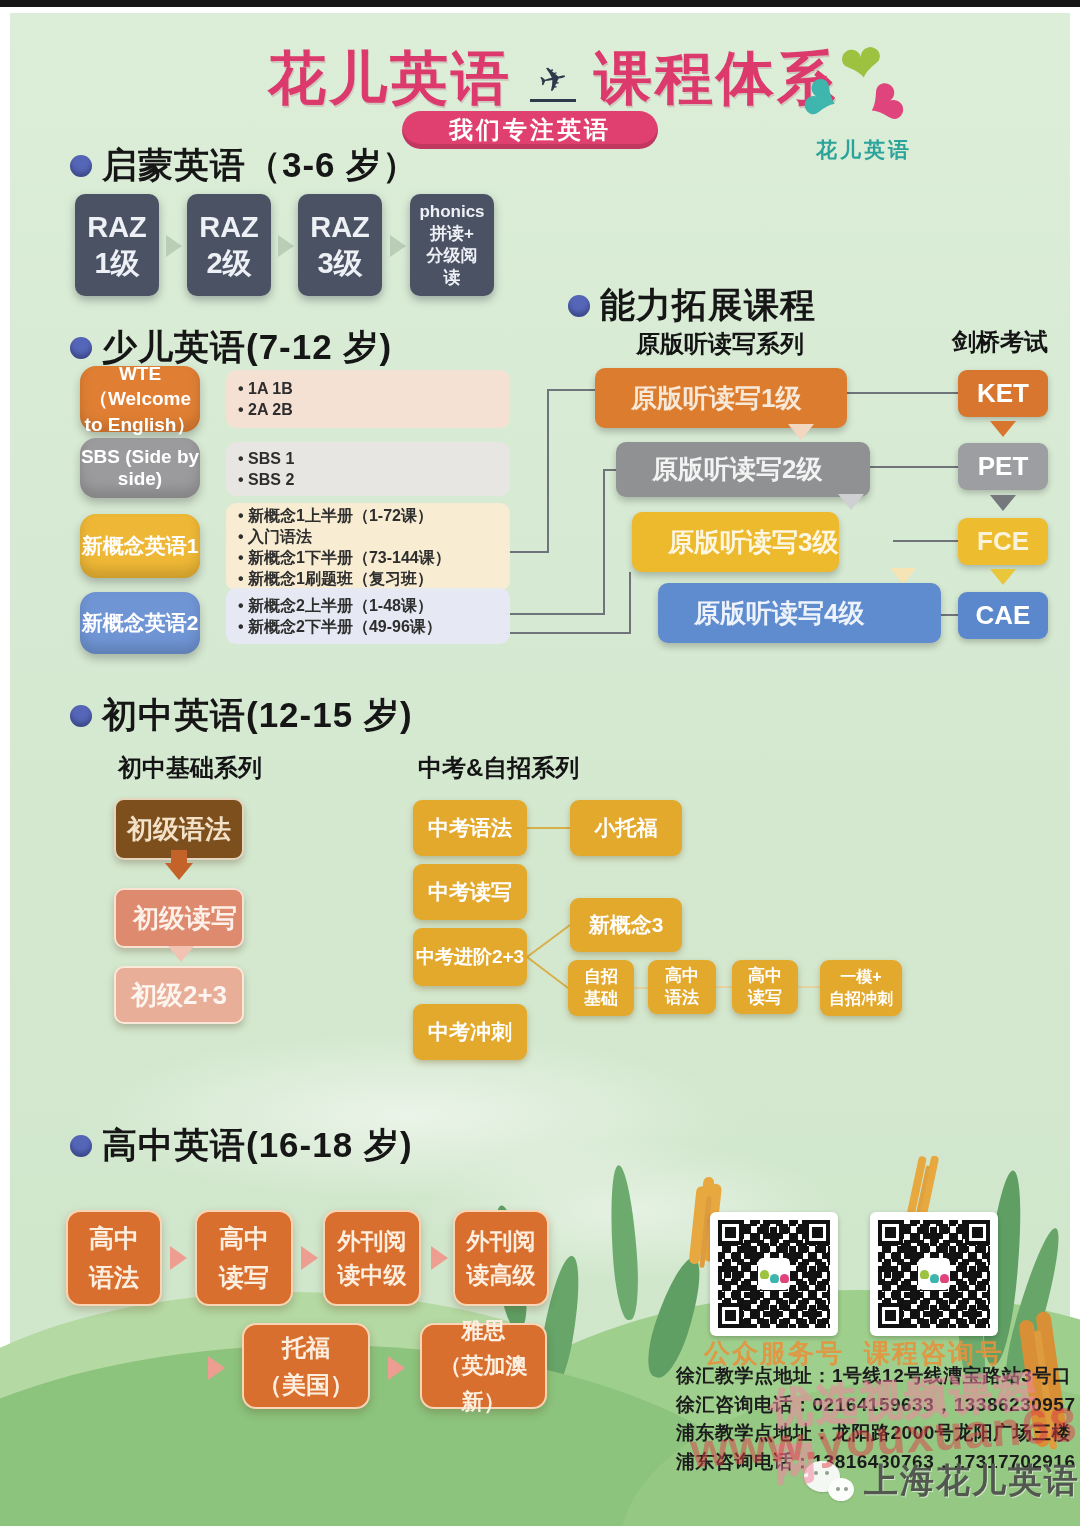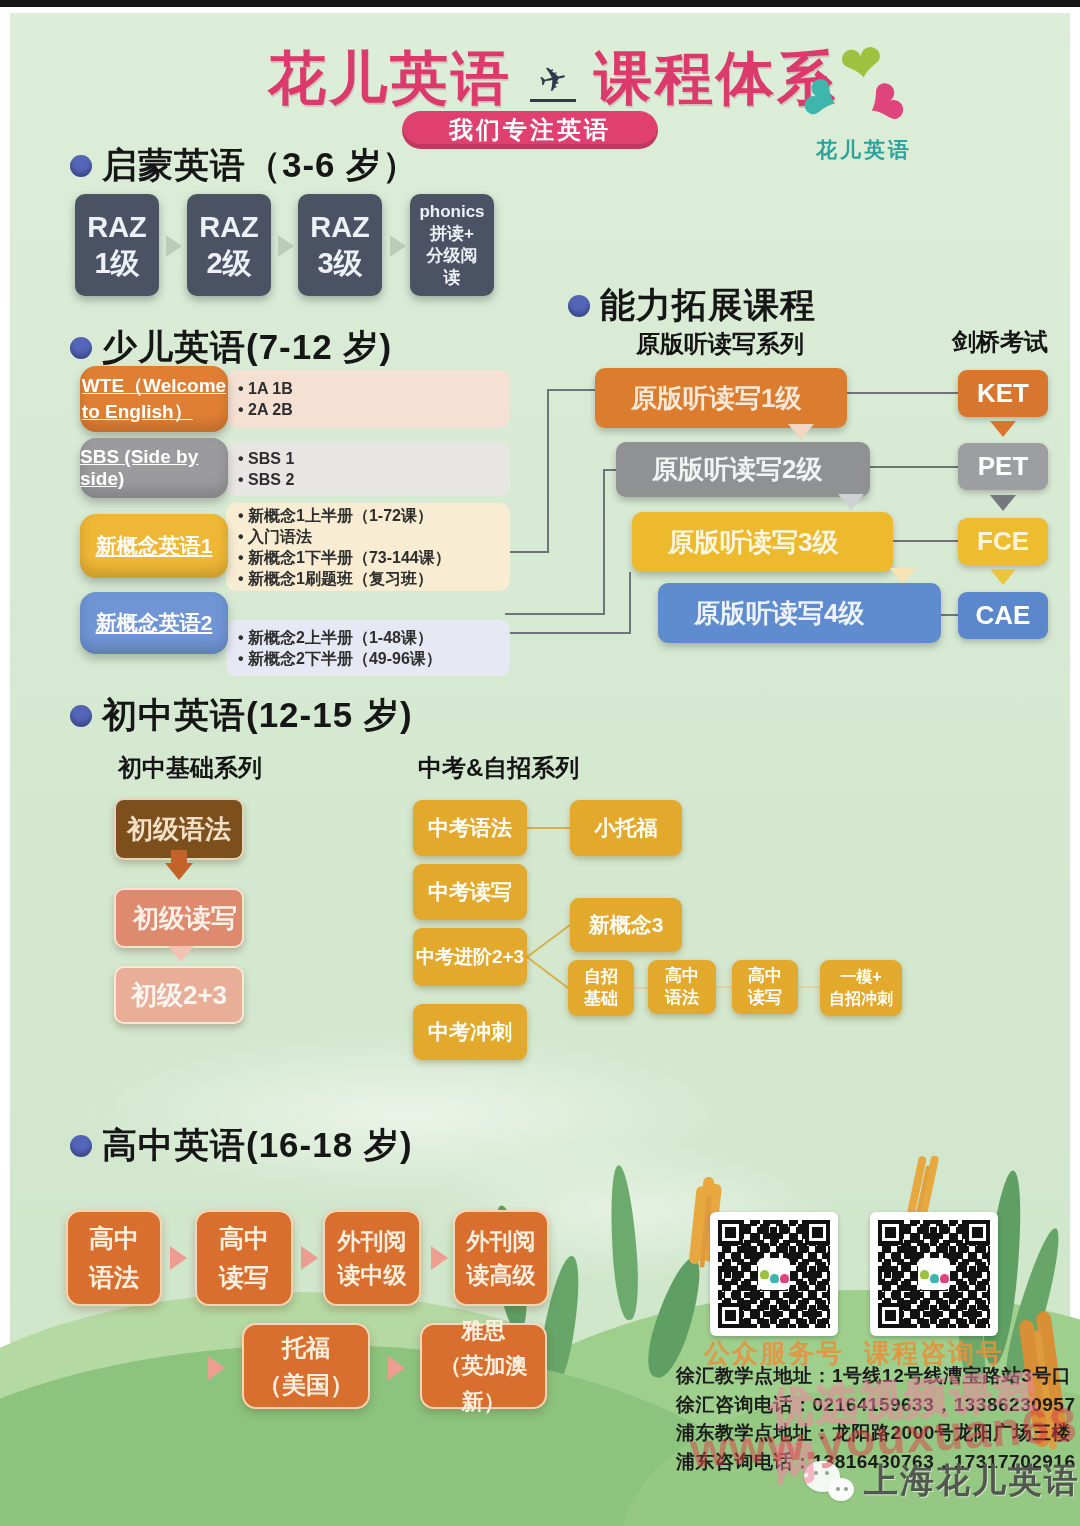--- a/index.html
+++ b/index.html
@@ -62,41 +62,41 @@
          font-weight:600; box-shadow:0 4px 8px rgba(40,50,60,.35); z-index:2; }
   .raz1 { left:75px;  width:84px; font-size:29px; line-height:1.25; }
   .raz2 { left:187px; width:84px; font-size:29px; line-height:1.25; }
   .raz3 { left:298px; width:84px; font-size:29px; line-height:1.25; }
   .raz4 { left:410px; width:84px; font-size:17px; line-height:1.3; font-weight:700; }
   .ra1 { left:166px; top:235px; --ac:#b9cdb7; }
   .ra2 { left:278px; top:235px; --ac:#b9cdb7; }
   .ra3 { left:390px; top:235px; --ac:#b9cdb7; }
 
   
-  .klabel { position:absolute; left:80px; width:148px; border-radius:16px; color:#fff; z-index:2;
-            display:flex; align-items:center; justify-content:center; text-align:left; font-weight:700;
-            box-shadow:0 5px 8px rgba(60,60,60,.3), inset 0 -8px 12px rgba(0,0,0,.15);text-decoration:underline; }
+  .klabel { position:absolute; left:80px; width:120px; border-radius:16px; color:#fff; z-index:2;
+            display:flex; align-items:center; justify-content:center; text-align:center; font-weight:700;
+            box-shadow:0 5px 8px rgba(60,60,60,.3), inset 0 -8px 12px rgba(0,0,0,.15); }
   .kl1 { top:366px; height:66px; background:#e07f33; font-size:19px; line-height:1.35; }
   .kl2 { top:438px; height:60px; background:#9b9b9d; font-size:19px; }
   .kl3 { top:514px; height:64px; background:#eeb735; font-size:21px; }
   .kl4 { top:592px; height:62px; background:#7095d5; font-size:21px; }
   .kpanel { position:absolute; left:226px; width:284px; border-radius:10px; display:flex;
             align-items:center; z-index:1; }
   .kp1 { top:370px; height:58px; background:rgba(247,224,211,.95); }
   .kp2 { top:442px; height:54px; background:rgba(233,230,227,.95); }
   .kp3 { top:503px; height:88px; background:rgba(249,235,211,.97); }
-  .kp4 { top:620px; height:56px; background:rgba(230,232,244,.97); }
+  .kp4 { top:588px; height:56px; background:rgba(230,232,244,.97); }
   .kbullets { padding-left:12px; font-size:16px; font-weight:700; color:#2e2e2e; line-height:21px; }
 
   
   .lv { position:absolute; border-radius:10px; font-weight:700; display:flex; align-items:center;
         padding-left:36px; font-size:26px; box-shadow:0 4px 7px rgba(0,0,0,.22); z-index:2; }
   .lv1 { left:595px; top:368px; width:252px; height:60px; background:#db7c2f; color:#f8e8d8; }
   .lv2 { left:616px; top:442px; width:254px; height:55px; background:#8f9193; color:#f3f3f3; }
-  .lv3 { left:632px; top:512px; width:261px; height:60px; background:#edba2e; color:#fdf6e0; }
+  .lv3 { left:632px; top:512px; width:207px; height:60px; background:#edba2e; color:#fdf6e0; }
   .lv4 { left:658px; top:583px; width:283px; height:60px; background:#5e8ccf; color:#eef3fb; }
   .la1 { left:788px; top:424px; --ac:#f2d6bf; }
   .la2 { left:838px; top:494px; --ac:#cfd0d2; }
   .la3 { left:890px; top:568px; --ac:#f6e4b4; }
   .exam { position:absolute; left:958px; width:90px; height:47px; border-radius:9px; color:#fff;
           font-size:26px; font-weight:700; display:flex; align-items:center; justify-content:center;
           box-shadow:0 3px 6px rgba(0,0,0,.22); z-index:2; }
   .ex1 { top:370px; background:#d8762f; }
   .ex2 { top:443px; background:#9c9ea1; }
   .ex3 { top:518px; background:#eebc2f; color:#faf3dc; }

